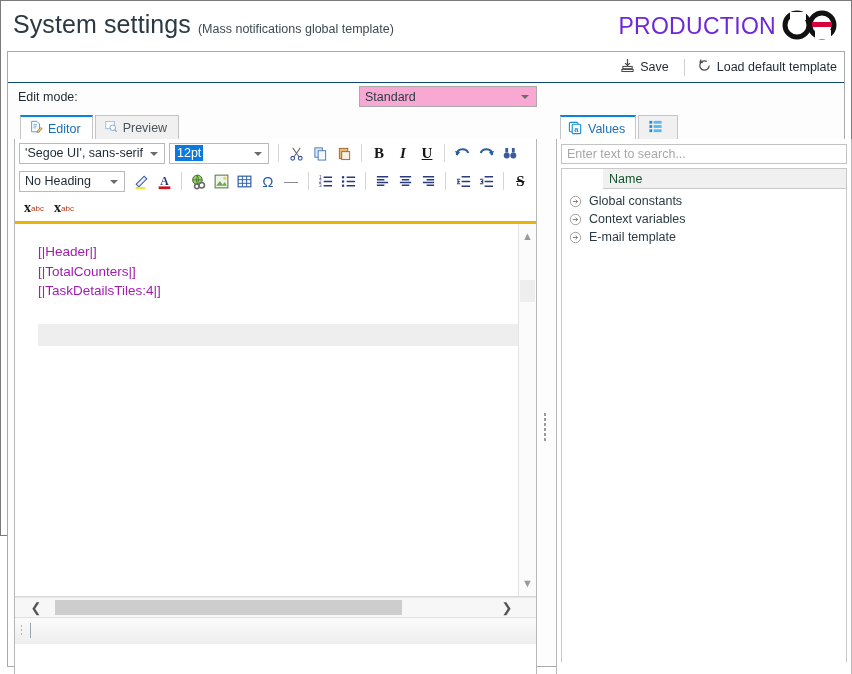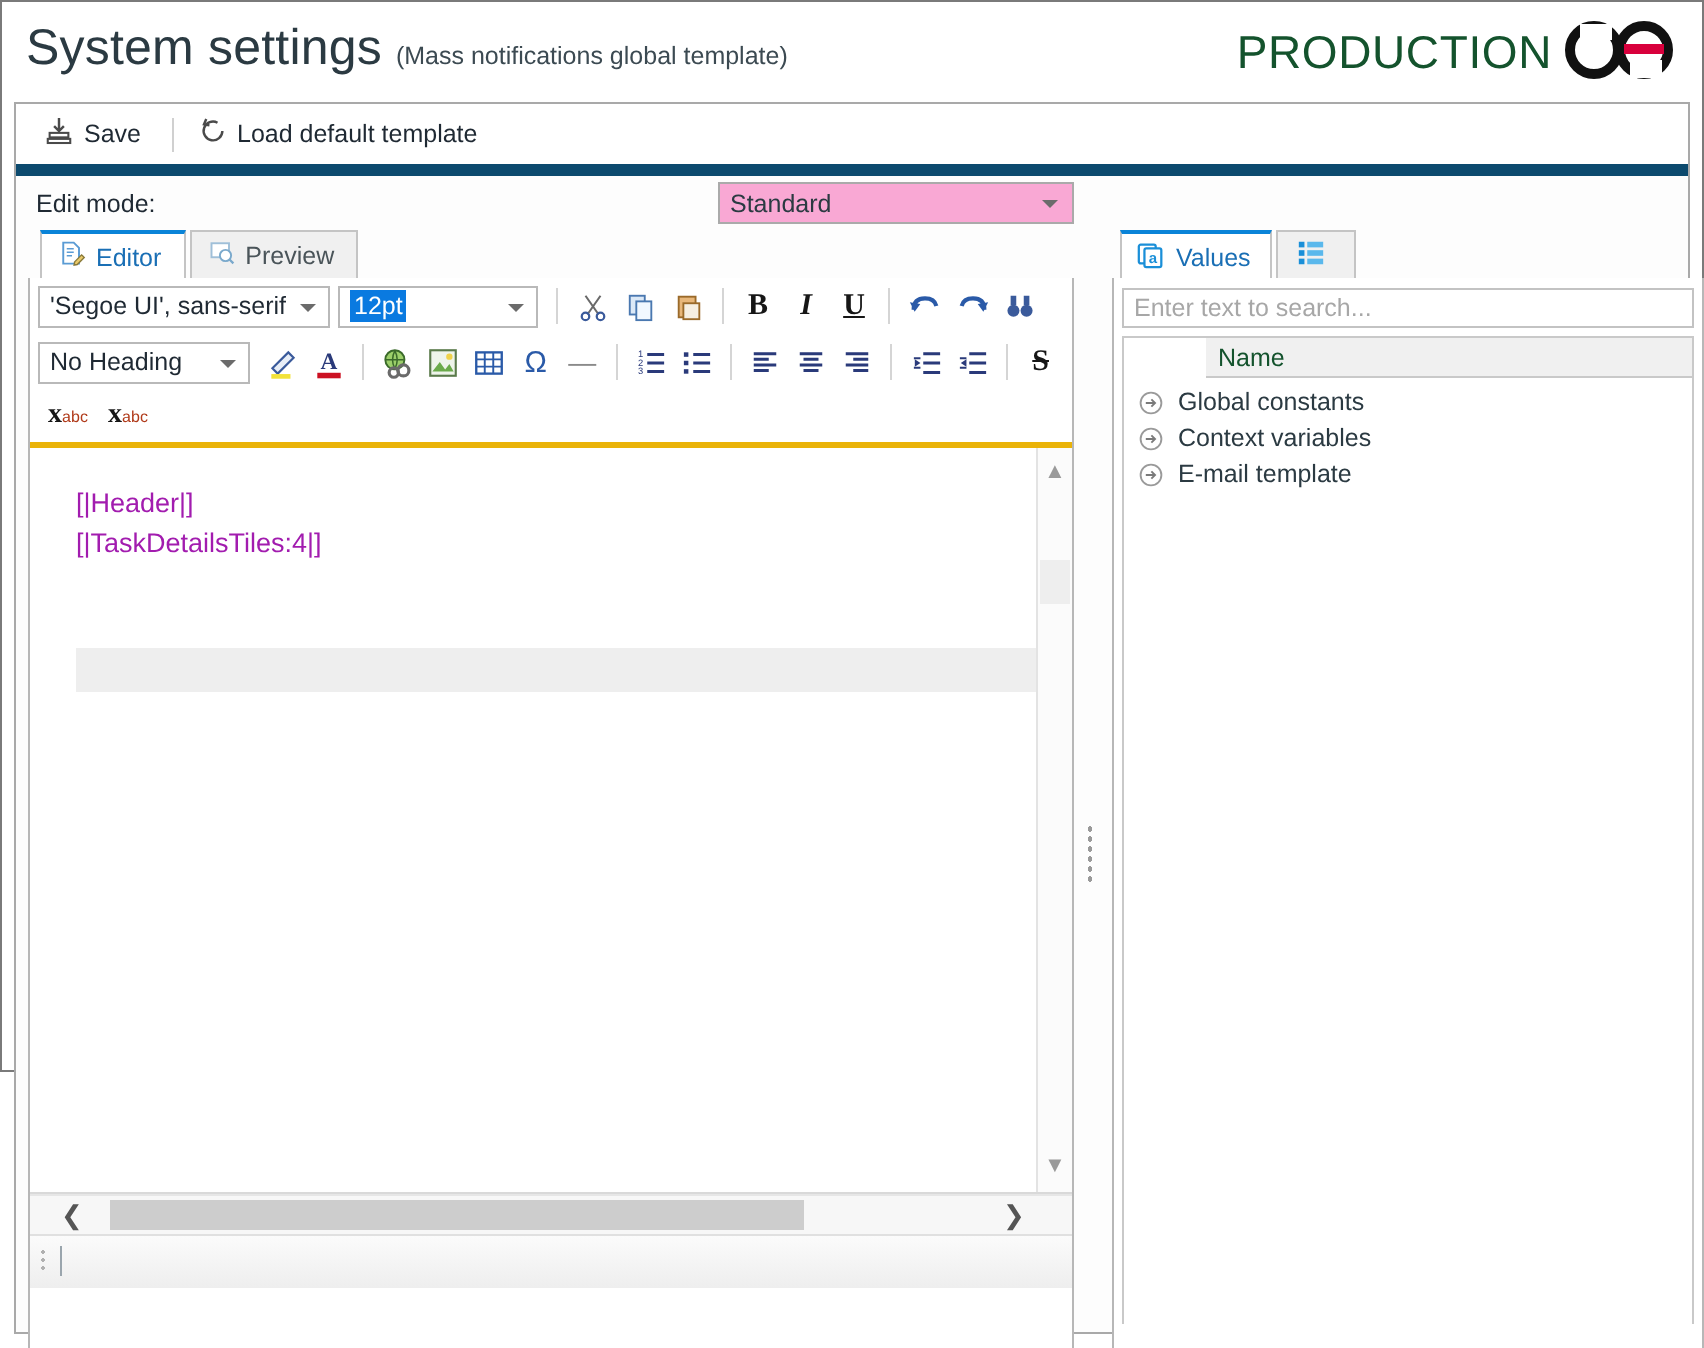--- a/index.html
+++ b/index.html
@@ -44,41 +44,42 @@
     margin-left: 7px;
   }
   .logo {
     position: absolute;
     right: 10px; top: 8px;
     display: flex; align-items: center;
   }
   .logo-text {
     font-size: 23px;
     letter-spacing: 0.3px;
-    color: #14532d;
+    color: #6d28d9;
     font-family: "Liberation Sans", sans-serif;
   }
   .logo-mark { margin-left: 3px; display:block; }
 
   
   .panel {
     position: absolute;
     left: 6px; top: 50px;
     width: 838px; height: 616px;
     box-sizing: border-box;
     border: 1px solid #a9a9a9;
     background: #fdfdfd;
   }
 
   .toolbar-top {
     height: 30px;
     display: flex; align-items: center;
     padding-left: 10px;
-    border-bottom: 6px solid #0c4a6e;
-    background: #ffffff;
+    border-bottom: 1px solid #0c4a6e;
+    background: #ffffff;
+    justify-content: flex-end;
   }
   .tbtn {
     display: flex; align-items: center;
     gap: 5px;
     padding: 2px 7px 2px 4px;
     font-size: 12.5px;
     color: #1f2933;
     cursor: default;
   }
   .tb-sep {
@@ -617,20 +618,21 @@
             <div class="ibtn" style="width:30px;">
               <span style="font-weight:bold;color:#161616;font-family:'Liberation Serif',serif;font-size:14px;">x</span>
                 <span style="color:#b03a1a;font-size:8px;vertical-align:sub;">abc</span>
             </div>
           </div>
         </div>
 
         <div class="doc-area">
           <div class="doc-content">
             <div>[|Header|]</div>
+            <div>[|TotalCounters|]</div>
             <div>[|TaskDetailsTiles:4|]</div>
           </div>
           <div class="doc-block"></div>
           <div class="vscroll">
             <div class="arrow-up">▲</div>
             <div class="vthumb"></div>
             <div class="arrow-dn">▼</div>
           </div>
         </div>
 

